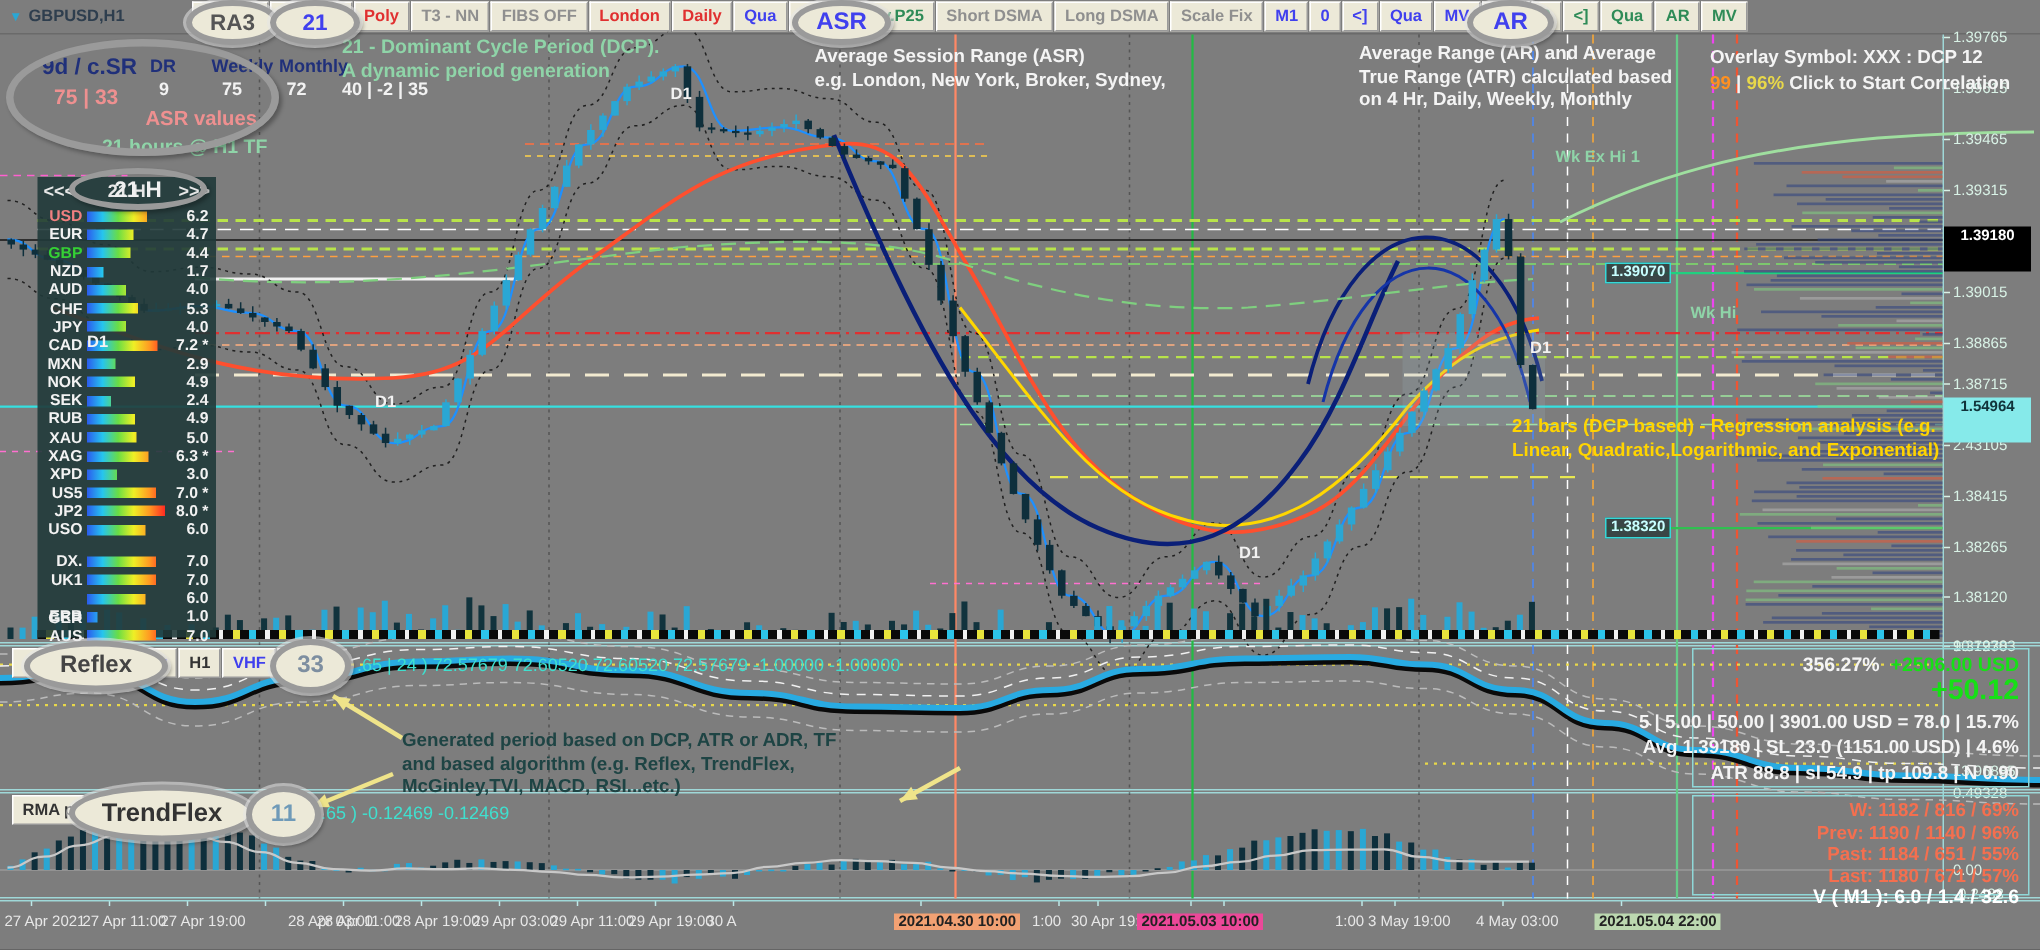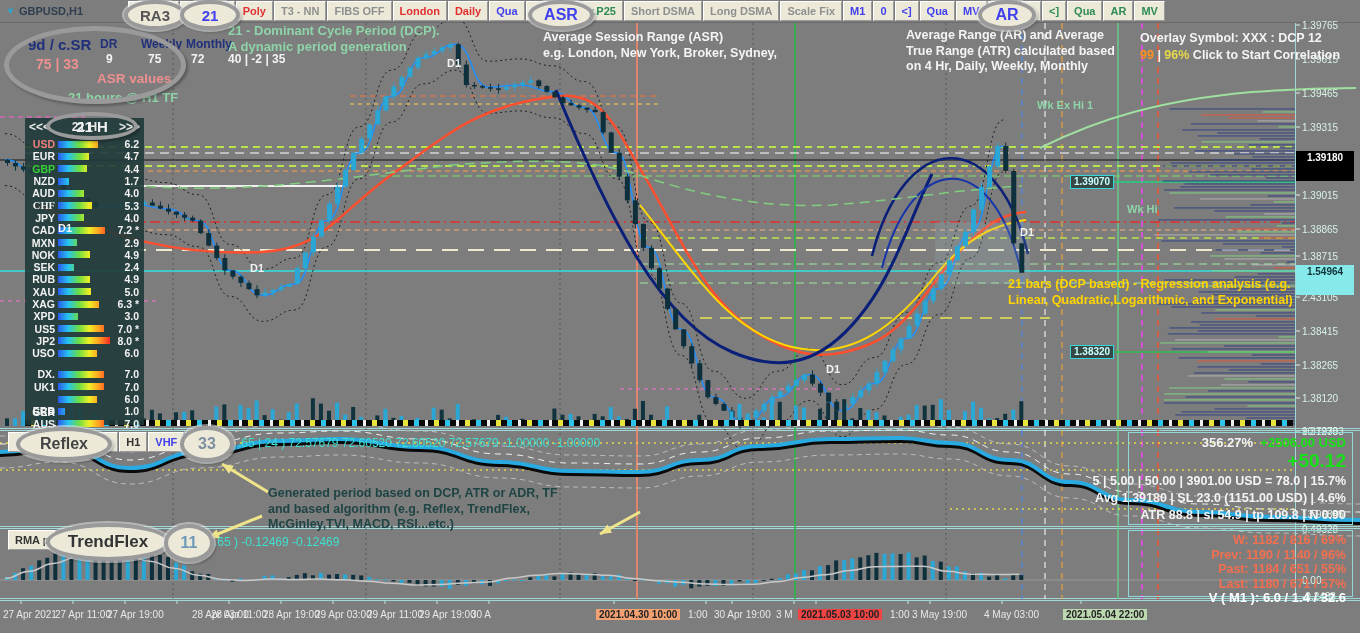--- a/index.html
+++ b/index.html
@@ -894,21 +894,21 @@
           <span class="sb-val">1.7</span>
         </div>
         <div class="sb-row">
           <span class="sb-ccy" style="color: rgb(242, 242, 242);">AUD</span>
           <span class="sb-barzone">
             <span class="sb-bar" style="display: block; width: 26px;"></span>
           </span>
           <span class="sb-val">4.0</span>
         </div>
         <div class="sb-row">
-          <span class="sb-ccy" style="color: rgb(242, 242, 242); font-family: Liberation Serif, serif;">CHF</span>
+          <span class="sb-ccy" style="color: rgb(242, 242, 242);">CHF</span>
           <span class="sb-barzone">
             <span class="sb-bar" style="display: block; width: 34.45px;"></span>
           </span>
           <span class="sb-val">5.3</span>
         </div>
         <div class="sb-row">
           <span class="sb-ccy" style="color: rgb(242, 242, 242);">JPY</span>
           <span class="sb-barzone">
             <span class="sb-bar" style="display: block; width: 26px;"></span>
           </span>
@@ -1117,19 +1117,19 @@
       <div class="tlabel" style="left: 211px;">28 Apr 11:00</div>
       <div class="tlabel" style="left: 263px; text-align: center;">28 Apr 19:00</div>
       <div class="tlabel" style="left: 315px;">29 Apr 03:00</div>
       <div class="tlabel" style="left: 367px;">29 Apr 11:00</div>
       <div class="tlabel" style="left: 419px;">29 Apr 19:00</div>
       <div class="tlabel" style="left: 471px;">30 A</div>
       <div class="tlabel hl" style="left: 596px; background: rgb(242, 161, 115);">2021.04.30 10:00</div>
       <div class="tlabel" style="left: 688px;">1:00</div>
       <div class="tlabel" style="left: 714px;">30 Apr 19:00</div>
       <div class="tlabel" style="left: 776px;">3 M</div>
-      <div class="tlabel hl" style="left: 798px; background: #ef4444;">2021.05.03 10:00</div>
+      <div class="tlabel hl" style="left: 758px; background: #ec4899;">2021.05.03 10:00</div>
       <div class="tlabel" style="left: 890px;">1:00</div>
       <div class="tlabel" style="left: 912px;">3 May 19:00</div>
       <div class="tlabel" style="left: 984px;">4 May 03:00</div>
       <div class="tlabel hl" style="left: 1063px; background: rgb(188, 216, 176);">2021.05.04 22:00</div>
     </div>
 </div>
 
 </body></html>

